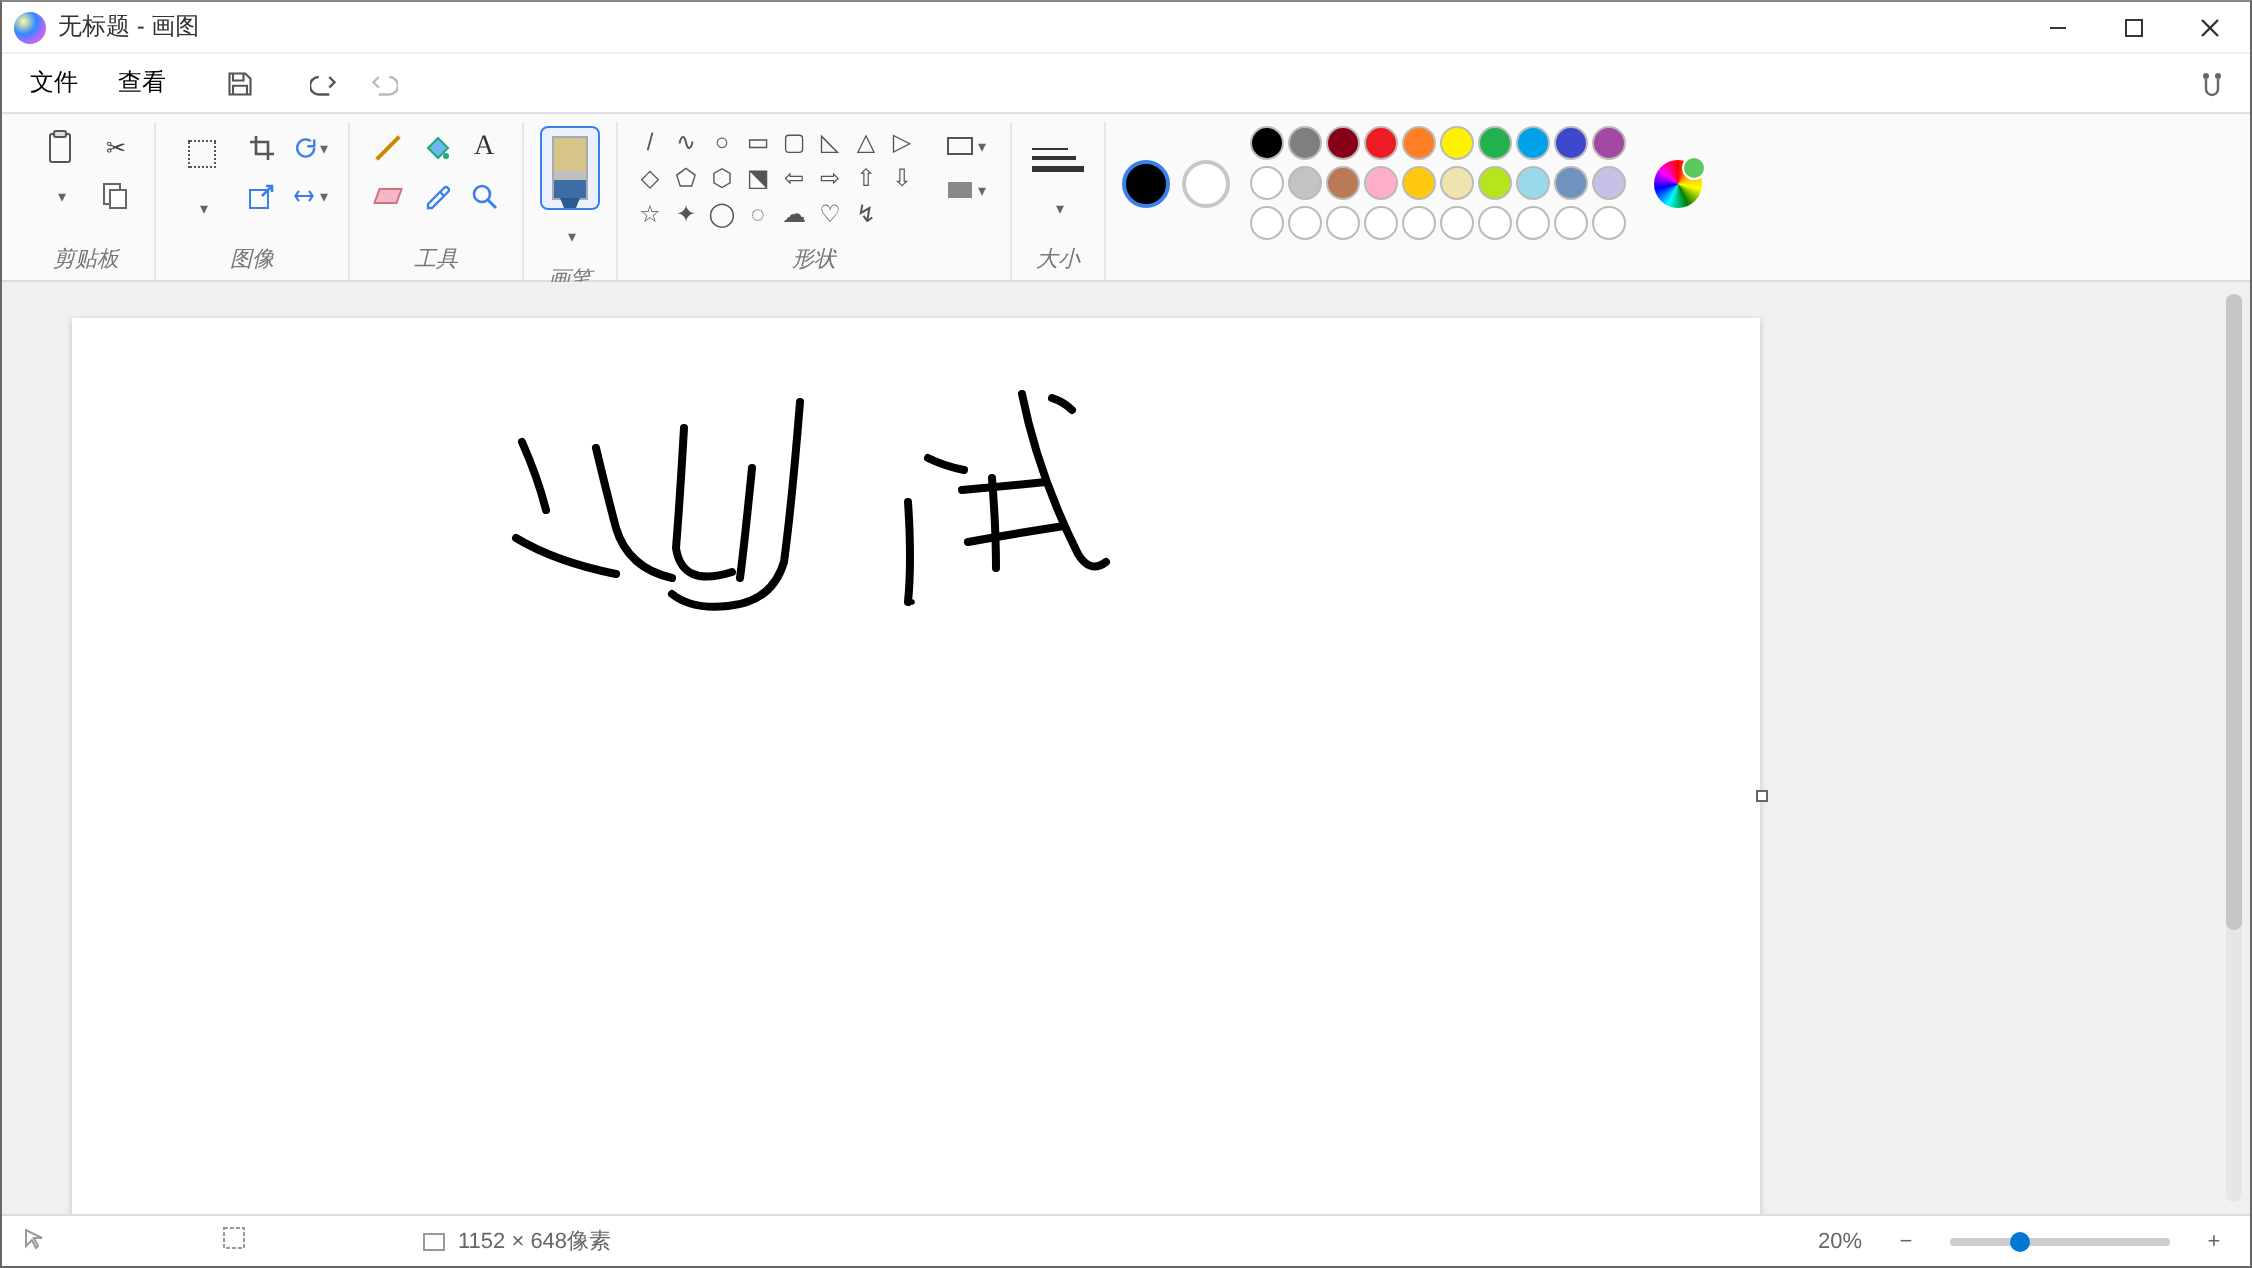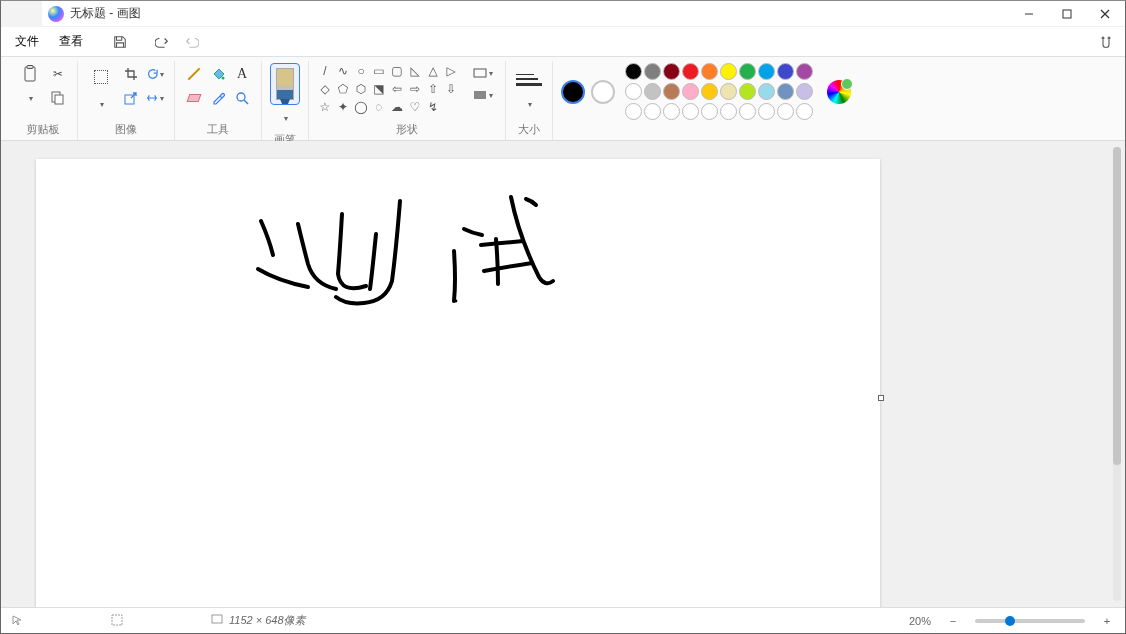--- a/index.html
+++ b/index.html
@@ -19,21 +19,20 @@
 
   
   .titlebar {
     height: 26px;
     background: #fff;
     display: flex;
     align-items: center;
     padding: 0 4px 0 6px;
     gap: 6px;
     border-bottom: 1px solid #eee;
-    margin-left: 41px;
   }
   .titlebar .app-icon {
     width: 16px; height: 16px;
     border-radius: 50%;
     background: radial-gradient(circle at 30% 30%, #ff9, #38f 40%, #b6f 70%, #f77);
   }
   .titlebar .title { color: #333; }
   .titlebar .spacer { flex: 1; }
   .win-btn { width: 32px; height: 24px; display:flex; align-items:center; justify-content:center; color:#333; cursor:pointer;}
 
@@ -60,21 +59,21 @@
     gap: 0;
     height: 84px;
   }
   .group {
     display:flex; flex-direction:column; align-items:center;
     padding: 2px 8px 0 8px;
     border-right:1px solid #e6e6e6;
   }
   .group:last-child { border-right:none; }
   .group-body { display:flex; align-items:flex-start; gap:4px; flex:1;}
-  .group-label { font-size:11px; color:#777; padding:3px 0 3px 0;}
+  .group-label { font-size:11px; color:#777; padding:3px 0 3px 0;font-style:italic;}
   .col { display:flex; flex-direction:column; gap:2px; align-items:center;}
   .mini-grid { display:grid; grid-template-columns:repeat(2,22px); grid-auto-rows:22px; gap:2px;}
   .mini-grid3 { display:grid; grid-template-columns:repeat(3,22px); grid-auto-rows:22px; gap:2px;}
   .icon-btn {
     width:22px; height:22px; border-radius:4px;
     display:flex; align-items:center; justify-content:center;
     cursor:pointer; color:#444;
   }
   .caret { font-size:8px; margin-left:2px; color:#666;}
   .stack-btn { display:flex; align-items:center; gap:0; padding:0 2px; border-radius:4px; cursor:pointer;}
@@ -469,21 +468,21 @@
         <path d="M2 2l0 8 3-3 2 4 1-1-2-4 4 0z" fill="none" stroke="#999"></path>
       </svg>
   </div>
   <div style="width:60px"></div>
   <div>
     <svg width="12" height="12" viewBox="0 0 12 12">
         <rect x="1" y="1" width="10" height="10" fill="none" stroke="#999" stroke-dasharray="2 1"></rect>
       </svg>
   </div>
   <div style="width:60px"></div>
-  <div style="display:flex;gap:6px;font-style:italic;">
+  <div style="display:flex;align-items:center;gap:6px;">
     <svg width="12" height="12" viewBox="0 0 12 12">
         <rect x="1" y="2" width="10" height="8" fill="none" stroke="#999"></rect>
       </svg>
     <span>1152 × 648像素</span>
   </div>
   <div class="status-sep"></div>
   <span>20%</span>
   <span class="pm">−</span>
   <div class="zoom-slider">
       <div class="thumb"></div>

